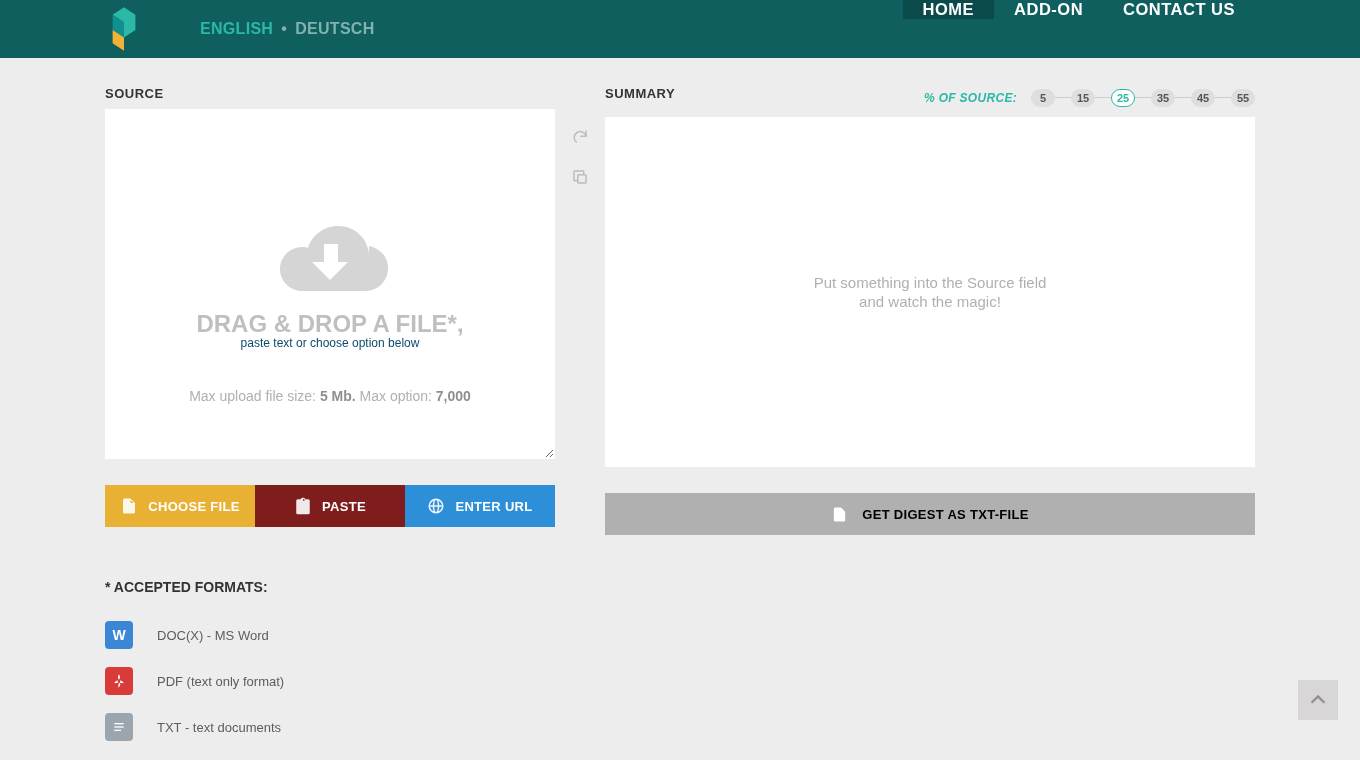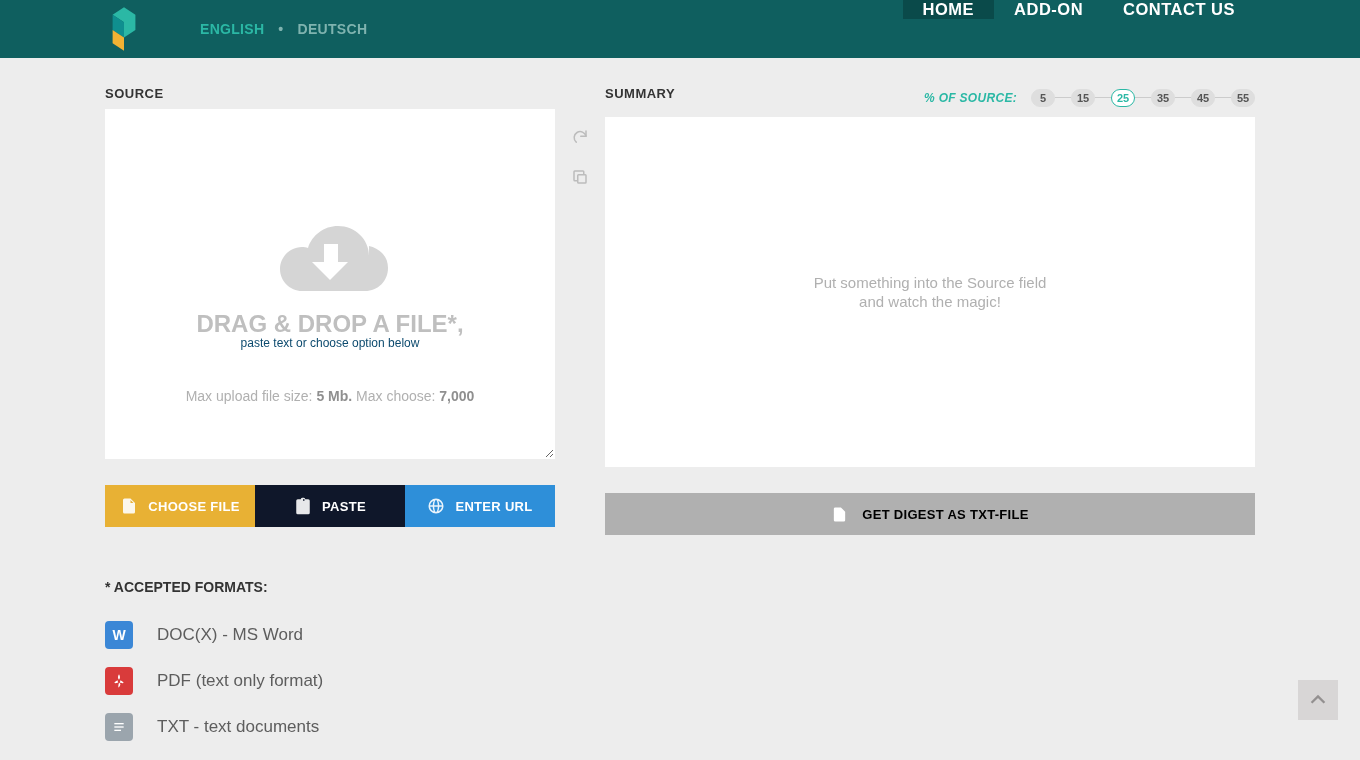--- a/index.html
+++ b/index.html
@@ -3,21 +3,21 @@
 <meta charset="utf-8">
 <style>
 * { margin:0; padding:0; box-sizing:border-box; font-family:"Segoe UI",Arial,sans-serif; }
 body { background:#ededed; min-height:100vh; }
 
 
 .nav { background:#0f5f5f; height:58px; display:flex; align-items:center; }
 .nav-inner { width:1150px; margin:0 auto; display:flex; align-items:center; height:100%; }
 .logo { width:38px; height:48px; margin-right:16px; position:relative; }
 .logo svg { width:100%; height:100%; }
-.langs { display:flex; gap:14px; font-size:14px; font-weight:600; letter-spacing:0.3px;padding-left:41px; }
+.langs { display:flex; gap:8px; font-size:16px; font-weight:600; letter-spacing:0.3px;padding-left:41px; }
 .langs .lang-en { color:#2bb8a5; }
 .langs .dot { color:#7fb3af; }
 .langs .lang-de { color:#7fb3af; }
 .nav-spacer { flex:1; }
 .nav-links { display:flex; align-items:flex-start; height:100%; }
 .nav-link { padding:0 20px; display:flex; align-items:center; color:#fff; font-size:16.5px; font-weight:600; letter-spacing:0.5px; cursor:pointer; }
 .nav-link.active { background:#0a4a4a; }
 
 
 .container { width:1150px; margin:0 auto; padding-top:28px; }
@@ -29,21 +29,21 @@
 .source-box { background:#fff; height:350px; position:relative; display:flex; flex-direction:column; align-items:center; justify-content:center; border:1px solid #fff; resize:both; overflow:hidden; }
 .cloud { width:130px; height:78px; margin-bottom:14px; }
 .dd-title { font-size:24px; font-weight:700; color:#bfbfbf; }
 .dd-sub { font-size:12px; color:#0c4a6e; margin-top:-2px; }
 .limits { font-size:14px; color:#b0b0b0; position:absolute; bottom:54px; left:0; right:0; text-align:center; }
 .limits b { color:#8f8f8f; }
 
 .btn-row { display:flex; margin-top:26px; }
 .btn { flex:1; height:42px; display:flex; align-items:center; justify-content:center; gap:10px; color:#fff; font-size:13px; font-weight:700; letter-spacing:0.3px; cursor:pointer; }
 .btn.yellow { background:#e8b134; }
-.btn.green  { background:#0f172a; }
+.btn.green  { background:#7f1d1d; }
 .btn.blue   { background:#2e8fd9; }
 .btn svg { width:18px; height:18px; fill:#fff; opacity:.9; }
 
 
 .mid { width:50px; padding-top:40px; display:flex; flex-direction:column; align-items:center; gap:18px; }
 .mid-icon { width:22px; height:22px; display:flex; align-items:center; justify-content:center; cursor:pointer; }
 .mid-icon svg { width:18px; height:18px; stroke:#bcbcbc; fill:none; stroke-width:2; }
 
 
 .right { flex:1; }
@@ -64,21 +64,21 @@
 
 .accepted { margin-top:52px; }
 .accepted-title { font-size:14px; font-weight:700; color:#333; margin-bottom:26px; }
 .fmt-list { display:flex; flex-direction:column; gap:18px; }
 .fmt-row { display:flex; align-items:center; gap:24px; }
 .fmt-icon { width:28px; height:28px; border-radius:4px; display:flex; align-items:center; justify-content:center; color:#fff; font-size:14px; font-weight:700; }
 .fmt-icon.word { background:#3b87d6; }
 .fmt-icon.pdf  { background:#d93b3b; }
 .fmt-icon.txt  { background:#9ba5ad; }
 .fmt-icon svg { width:16px; height:16px; fill:#fff; }
-.fmt-label { font-size:17px; color:#5d5d5d; }
+.fmt-label { font-size:13px; color:#5d5d5d; }
 
 
 .scroll-top { position:fixed; right:22px; bottom:40px; width:40px; height:40px; background:#d8d6d6; display:flex; align-items:center; justify-content:center; cursor:pointer; }
 .scroll-top svg { width:22px; height:22px; stroke:#939090; fill:none; stroke-width:2.5; }
 </style>
 </head>
 <body>
 
 <div class="nav">
   <div class="nav-inner">
@@ -111,21 +111,21 @@
       <div class="source-box">
         <div class="cloud">
           <svg viewBox="0 0 130 78">
             <path fill="#d5d5d5" d="M104 38c0-17-14-30-31-30-14 0-26 9-30 22-2-1-4-1-6-1-12 0-22 10-22 22s10 22 22 22h63c13 0 23-10 23-23 0-6-2-11-6-15-3-3-8-6-13-7z"></path>
             <path fill="#fff" d="M59 26h14v18h10L65 62 47 44h12z"></path>
           </svg>
         </div>
         <div class="dd-title">DRAG &amp; DROP A FILE*,</div>
         <div class="dd-sub">paste text or choose option below</div>
         <div class="limits">
-          <span>Max upload file size: </span><b>5 Mb.</b><span> Max choose: </span><b>7,000</b>
+          <span>Max upload file size: </span><b>5 Mb.</b><span> Max option: </span><b>7,000</b>
         </div>
       </div>
       <div class="btn-row">
         <div class="btn yellow">
           <svg viewBox="0 0 24 24">
               <path d="M14 2H6a2 2 0 00-2 2v16a2 2 0 002 2h12a2 2 0 002-2V8l-6-6zm0 2l4 4h-4V4z"></path>
             </svg>
           <span>CHOOSE FILE</span>
         </div>
         <div class="btn green">

